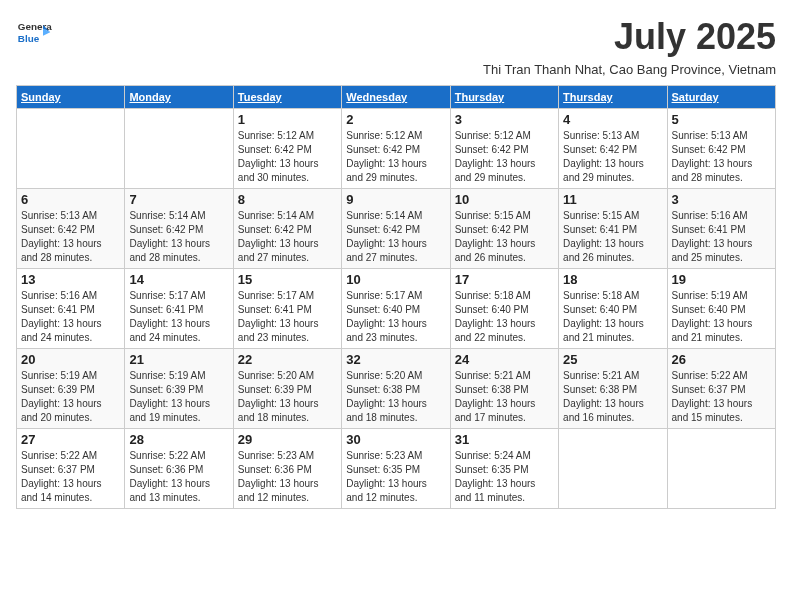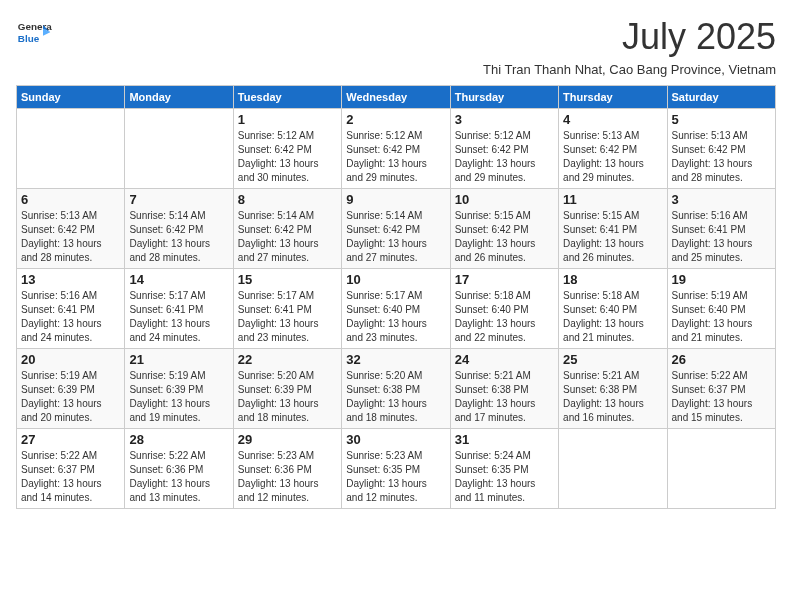--- a/index.html
+++ b/index.html
@@ -20,21 +20,21 @@
       display: flex;
       align-items: center;
       gap: 4px;
     }
     .logo-icon {
       width: 36px;
       height: 36px;
     }
     .month-title {
       font-size: 36px;
-      font-weight: normal;
+      font-weight: bold;
       color: #333;
       text-align: right;
     }
     .subtitle {
       text-align: right;
       font-size: 13px;
       color: #333;
       margin-bottom: 8px;
       font-weight: normal;
     }
@@ -44,20 +44,21 @@
       font-size: 10px;
     }
     .calendar th {
       background: #1a6ec8;
       color: #fff;
       padding: 5px 4px;
       text-align: left;
       font-size: 11px;
       font-weight: bold;
       border: 1px solid #ccc;
+      text-decoration: underline;
     }
     .calendar td {
       border: 1px solid #ccc;
       vertical-align: top;
       padding: 3px 4px;
       width: 107px;
       min-height: 70px;
       background: #fff;
     }
     .calendar tr:nth-child(even) td {

